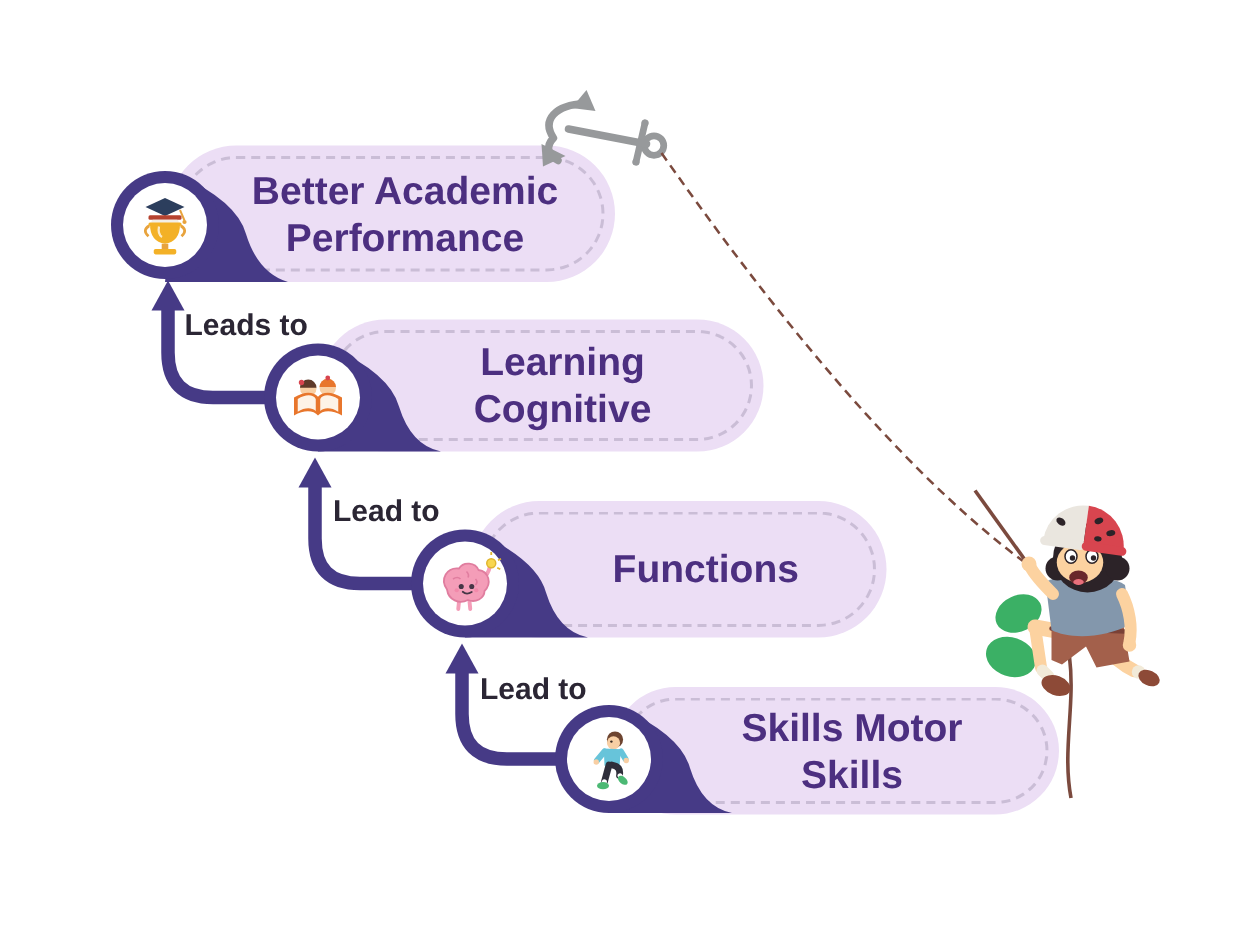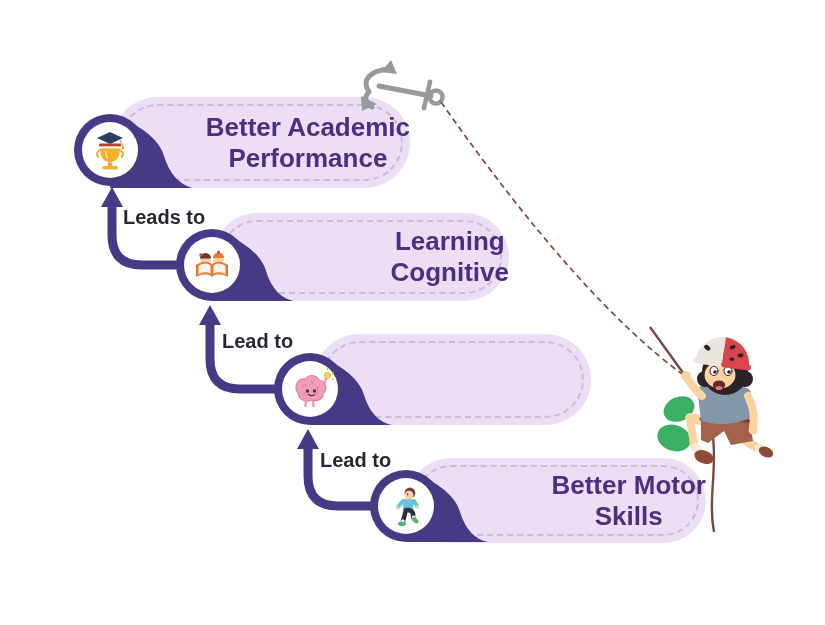--- a/index.html
+++ b/index.html
@@ -1,20 +1,20 @@
 <!DOCTYPE html>
 <html><head>
 <meta charset="utf-8">
 <style>
   html,body{margin:0;padding:0;background:#ffffff;}
   .stage{position:relative;width:825px;height:625px;background:#ffffff;overflow:hidden;
          font-family:"Liberation Sans",sans-serif;}
   .art{position:absolute;left:0;top:0;z-index:2;pointer-events:none;}
   .pill{position:absolute;z-index:1;background:#ecdef5;border-radius:48px;
-        display:flex;align-items:center;justify-content:flex-end;}
+        display:flex;align-items:center;justify-content:center;}
   .pill::before{content:"";position:absolute;inset:7px;border:2px dashed rgba(148,136,164,.38);
         border-radius:42px;}
   .pill-title{position:relative;text-align:center;font-weight:bold;font-size:26px;
         line-height:31px;color:#4c2f80;}
   .pill-title .line{display:block;}
   .pill-1{left:112px;top:97px;width:298px;height:91px}
   .pill-2{left:213px;top:213px;width:296px;height:88px}
   .pill-3{left:314px;top:334px;width:277px;height:91px}
   .pill-4{left:408px;top:458px;width:298px;height:85px}
   .pill-1 .pill-title{padding-left:18px}
@@ -38,25 +38,26 @@
     </div>
   </div>
   <div class="pill pill-2">
     <div class="pill-title">
       <span class="line">Learning</span>
       <span class="line">Cognitive</span>
     </div>
   </div>
   <div class="pill pill-3">
     <div class="pill-title">
+      <span class="line">Functions</span>
     </div>
   </div>
   <div class="pill pill-4">
     <div class="pill-title">
-      <span class="line">Better Motor</span>
+      <span class="line">Skills Motor</span>
       <span class="line">Skills</span>
     </div>
   </div>
 
   <div class="connector-label cl-1">Leads to</div>
   <div class="connector-label cl-2">Lead to</div>
   <div class="connector-label cl-3">Lead to</div>
 
   <svg class="art" width="825" height="625" viewBox="0 0 825 625" xmlns="http://www.w3.org/2000/svg">
 

